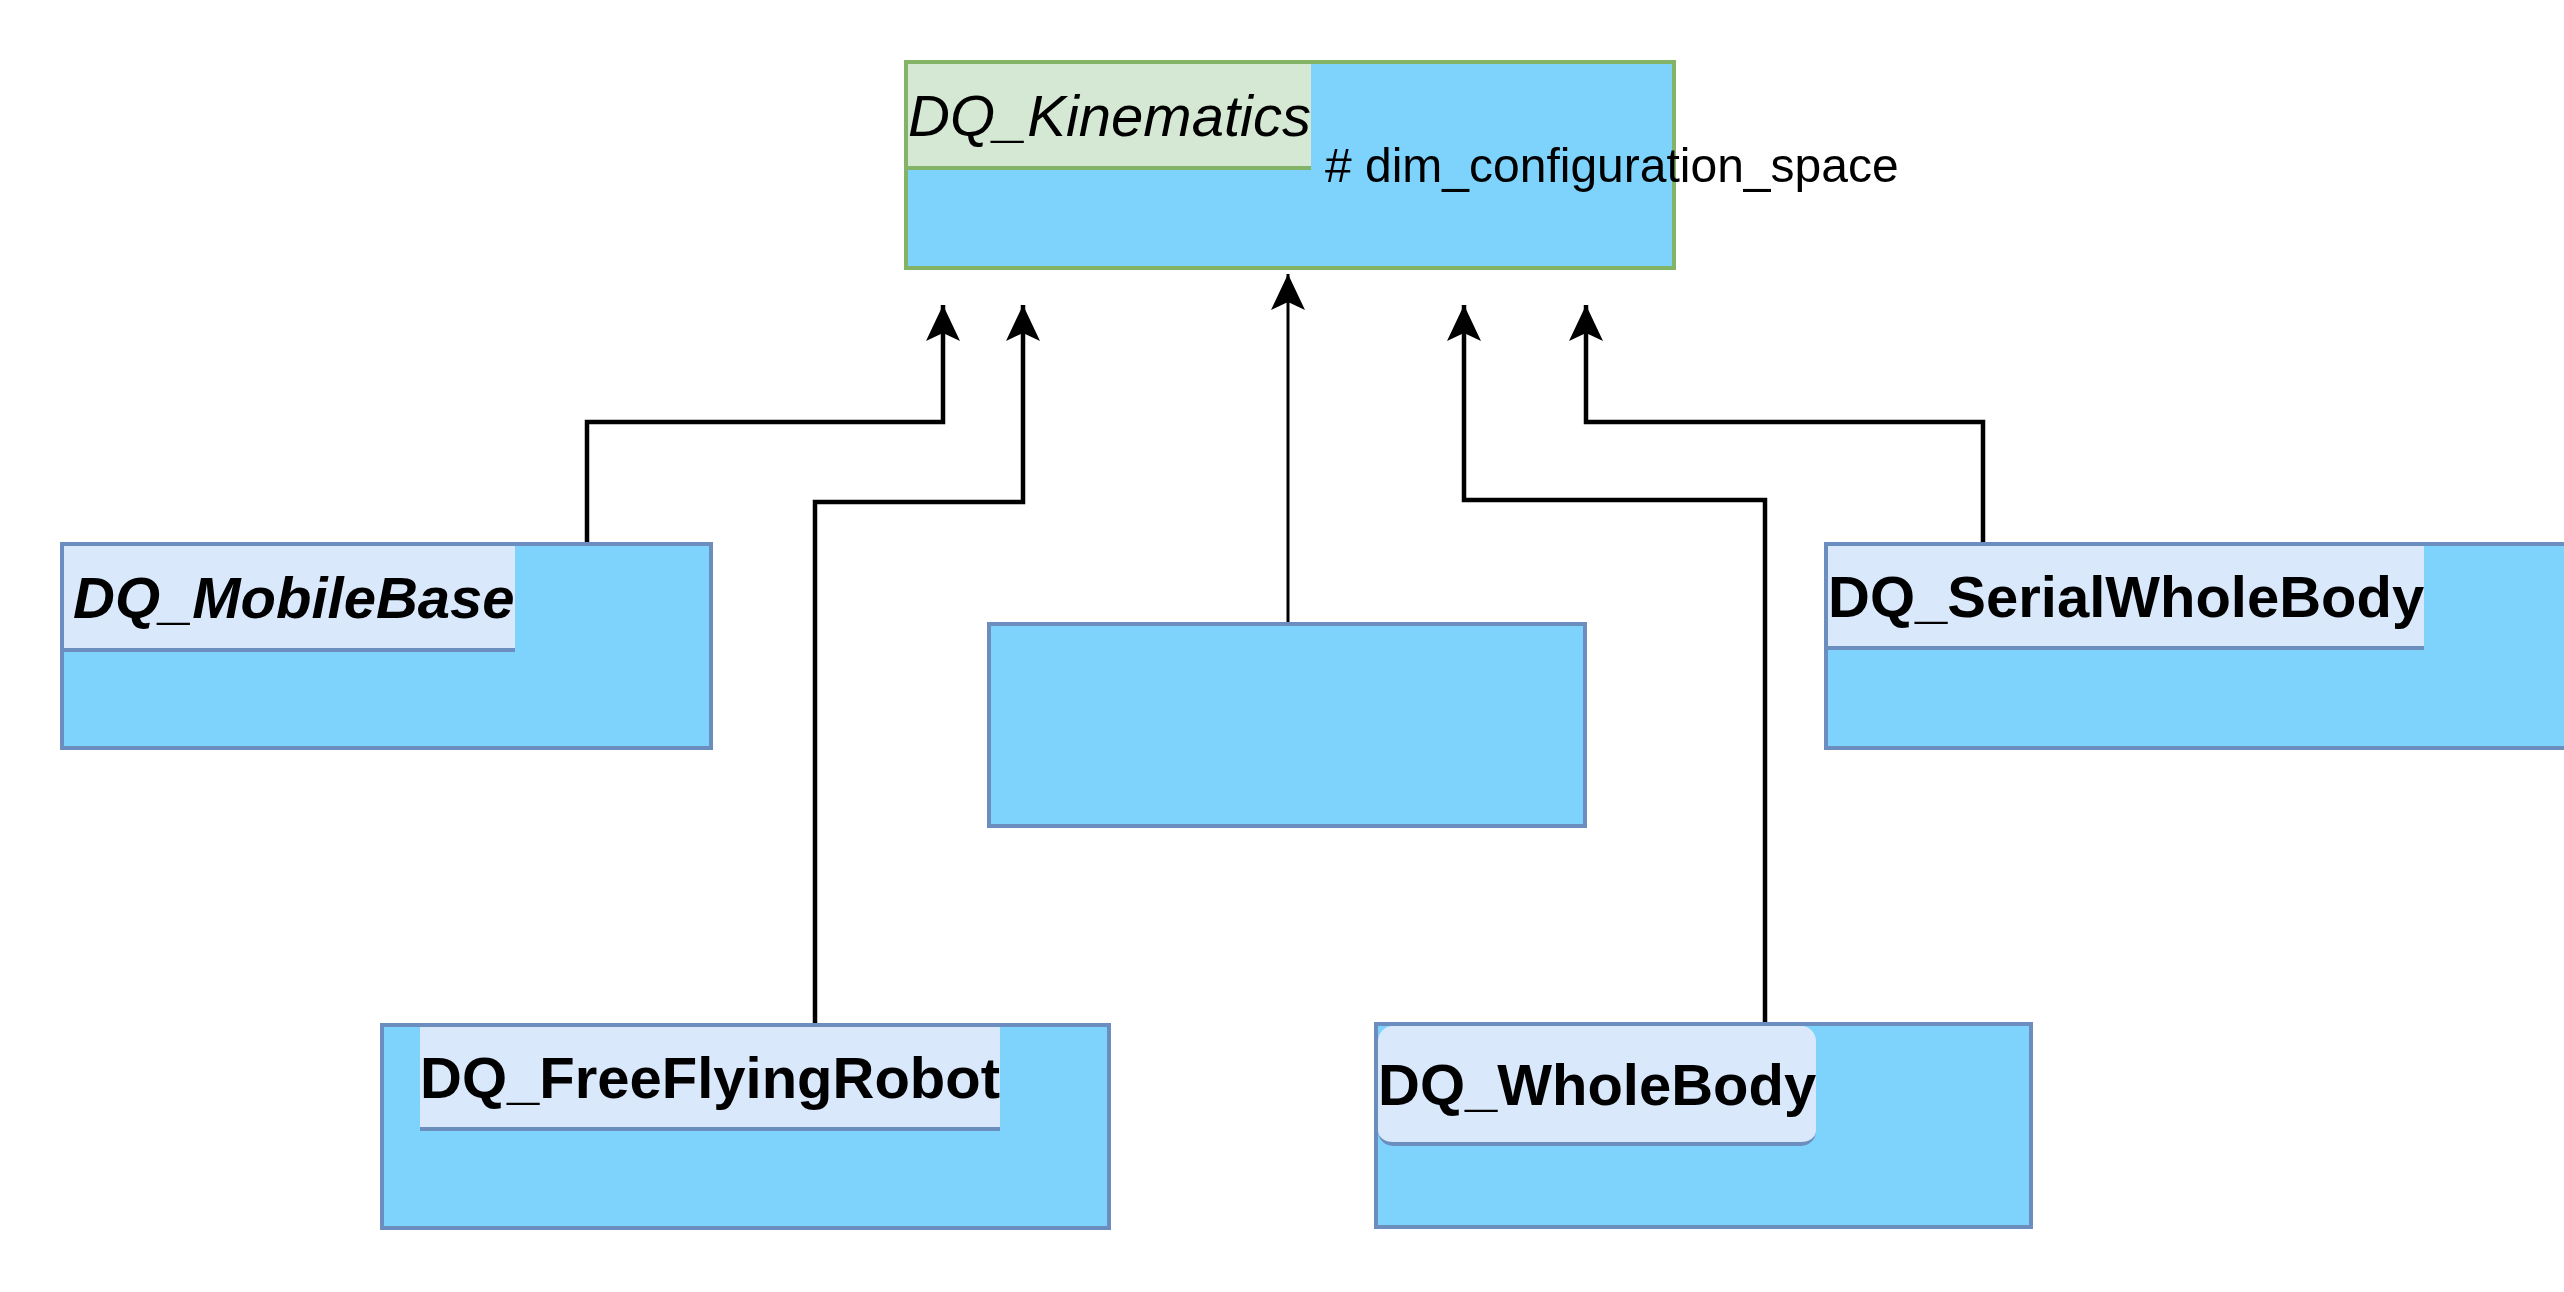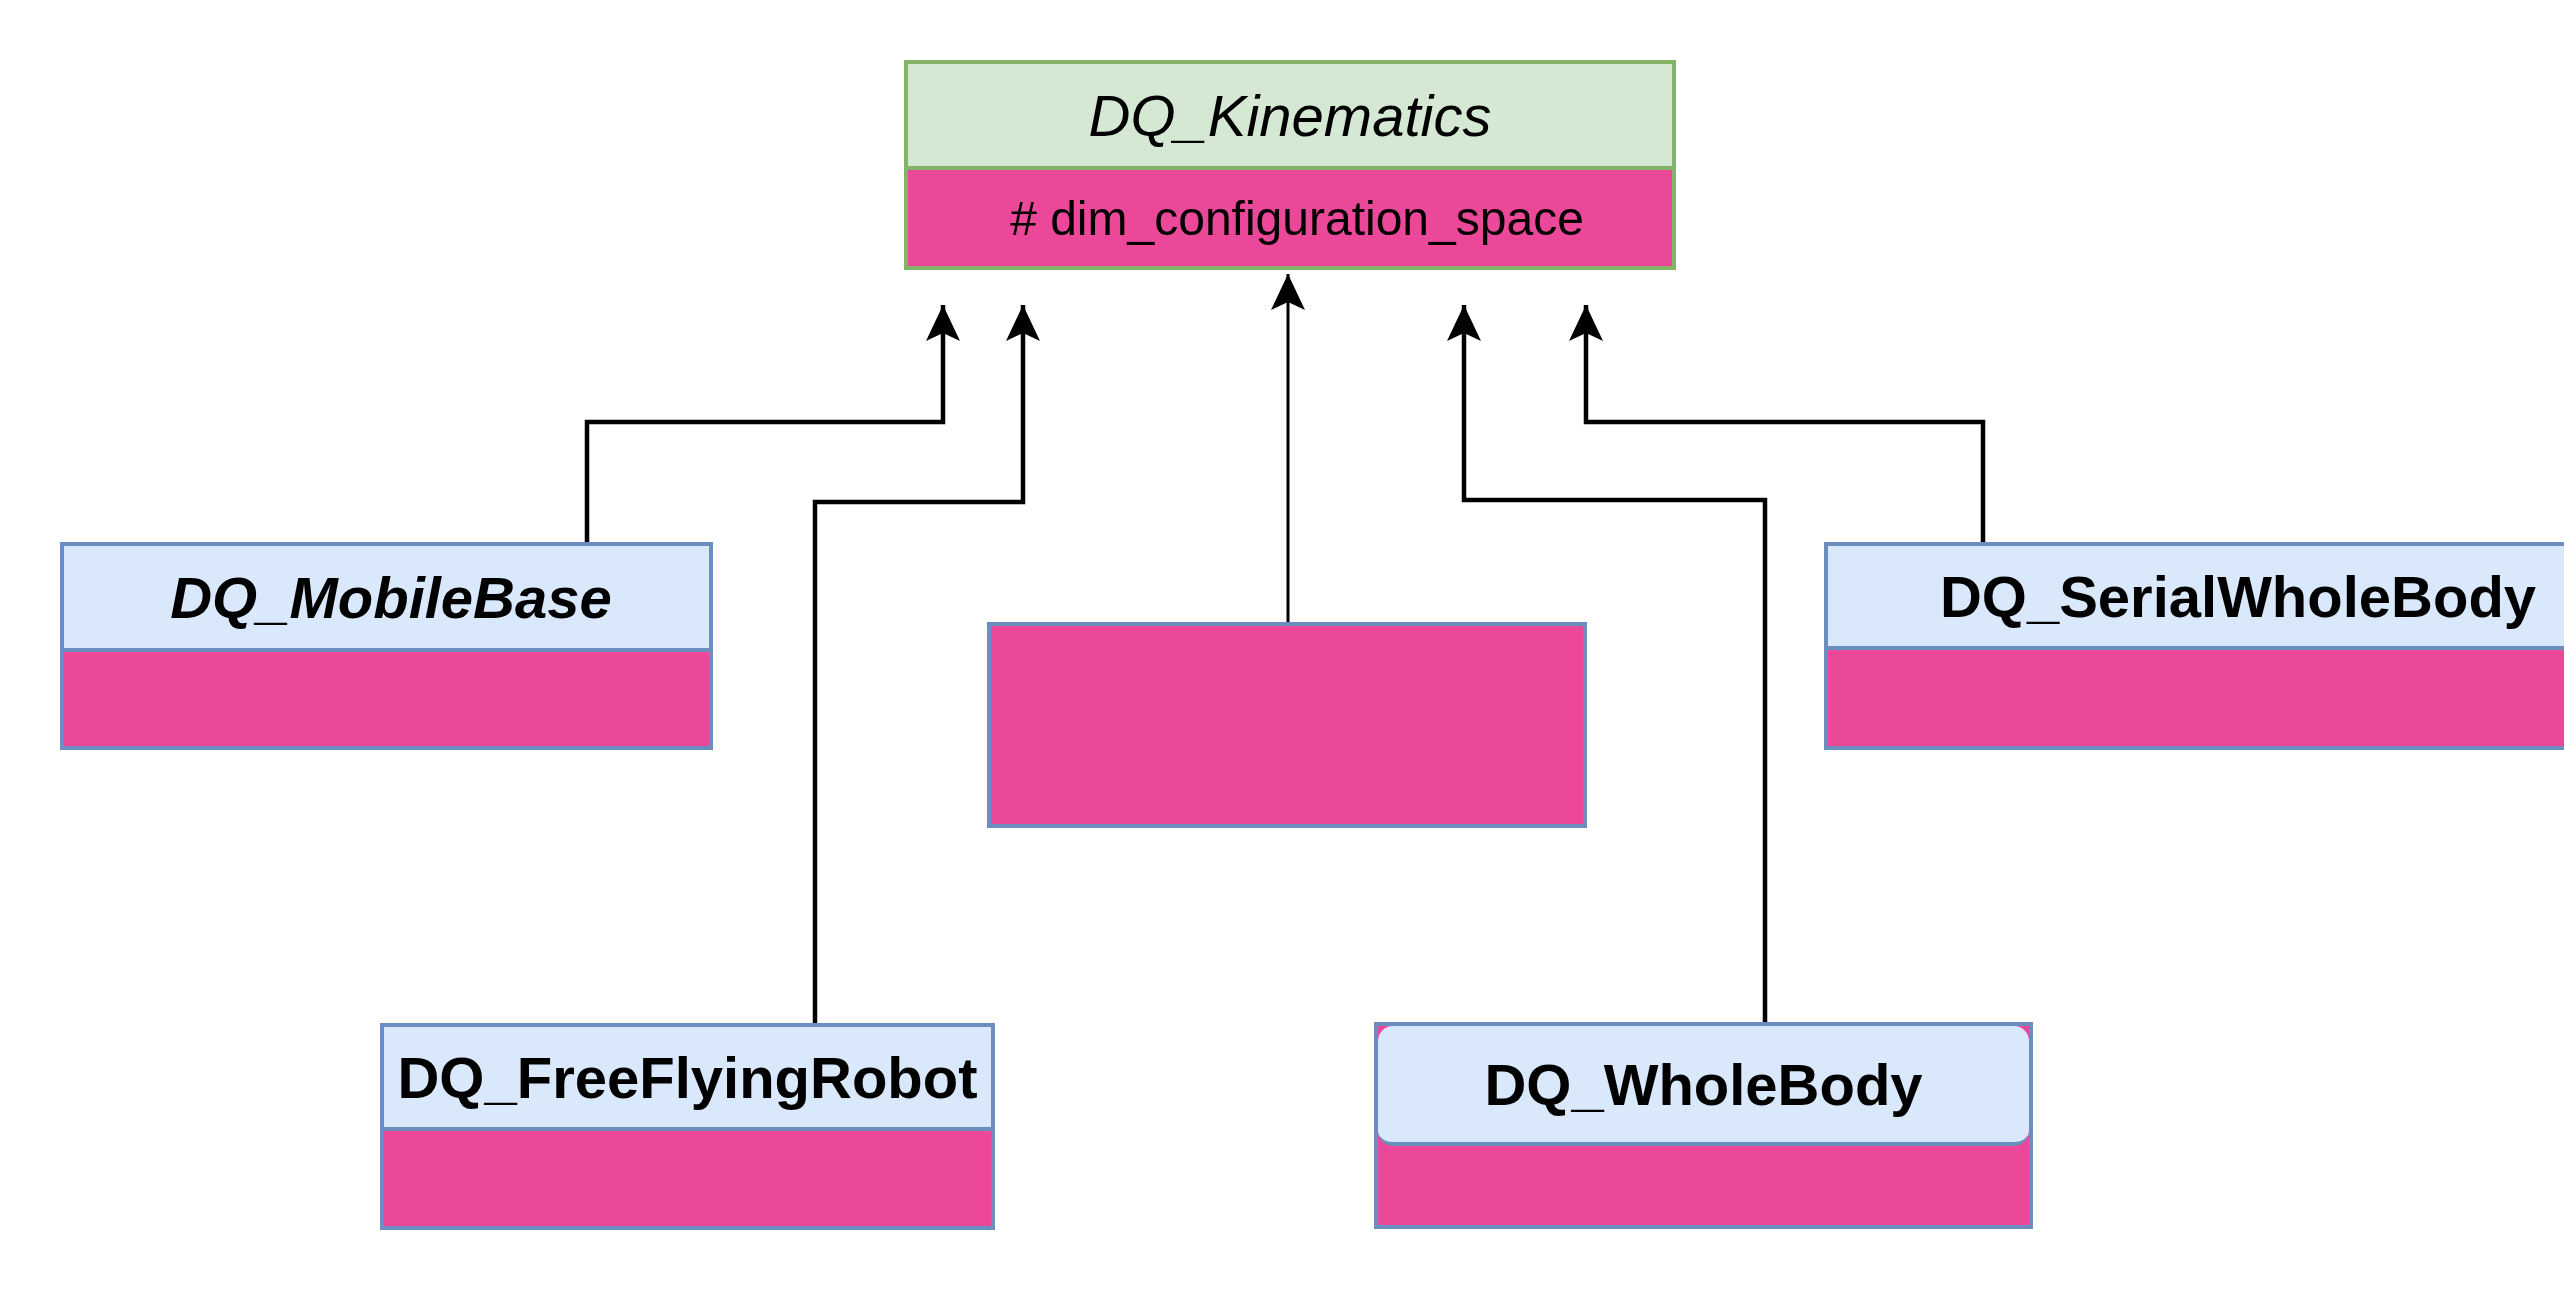--- a/index.html
+++ b/index.html
@@ -8,23 +8,23 @@
     width:2564px;height:1292px;
     background:var(--bg,#ffffff);
     font-family:"Liberation Sans","DejaVu Sans",sans-serif;
     overflow:hidden;
   }
   #edge-layer{position:absolute;left:0;top:0;width:2564px;height:1292px;}
   #nodes{position:absolute;left:0;top:0;width:100%;height:100%;}
   .uml-class{
     position:absolute;
     box-sizing:border-box;
-    background:#ec4899;
+    background:#7dd3fc;
     border:4px solid var(--border);
-    display:flex;flex-direction:column;text-align:center;
+    display:flex;flex-direction:row;
   }
   .uml-class.green{--border:var(--green-border);--fill:var(--green-fill);}
   .uml-class.blue{--border:var(--blue-border);--fill:var(--blue-fill);}
   .uml-header{
     box-sizing:border-box;
     background:var(--fill);
     border-bottom:4px solid var(--border);
     display:flex;align-items:center;justify-content:center;
     flex:0 0 auto;
   }
@@ -84,21 +84,21 @@
     </div>
       <div class="uml-class blue" style="left: 987px; top: 622px; width: 600px; height: 206px;">
       <div class="uml-body"></div>
     </div>
       <div class="uml-class blue" style="left: 1824px; top: 542px; width: 828px; height: 208px;">
       <div class="uml-header" style="height: 104px;">
         <span class="uml-title bold">DQ_SerialWholeBody</span>
       </div>
       <div class="uml-body"></div>
     </div>
-      <div class="uml-class blue" style="left: 380px; top: 1023px; width: 615px; height: 207px;">
+      <div class="uml-class blue" style="left: 380px; top: 1023px; width: 731px; height: 207px; padding-left: 36px;">
       <div class="uml-header" style="height: 104px;">
         <span class="uml-title bold">DQ_FreeFlyingRobot</span>
       </div>
       <div class="uml-body"></div>
     </div>
       <div class="uml-class blue" style="left: 1374px; top: 1022px; width: 659px; height: 207px;">
       <div class="uml-header" style="height: 120px; border-radius: 15px;">
         <span class="uml-title bold">DQ_WholeBody</span>
       </div>
       <div class="uml-body"></div>

